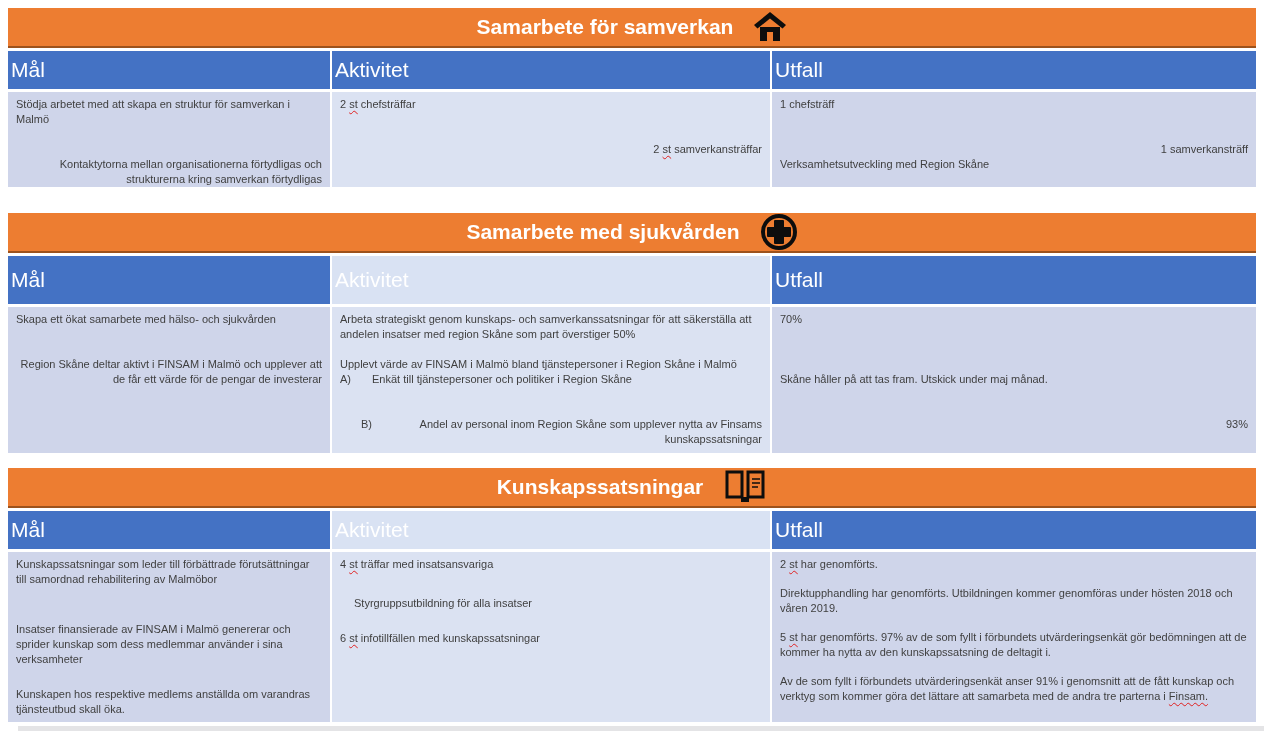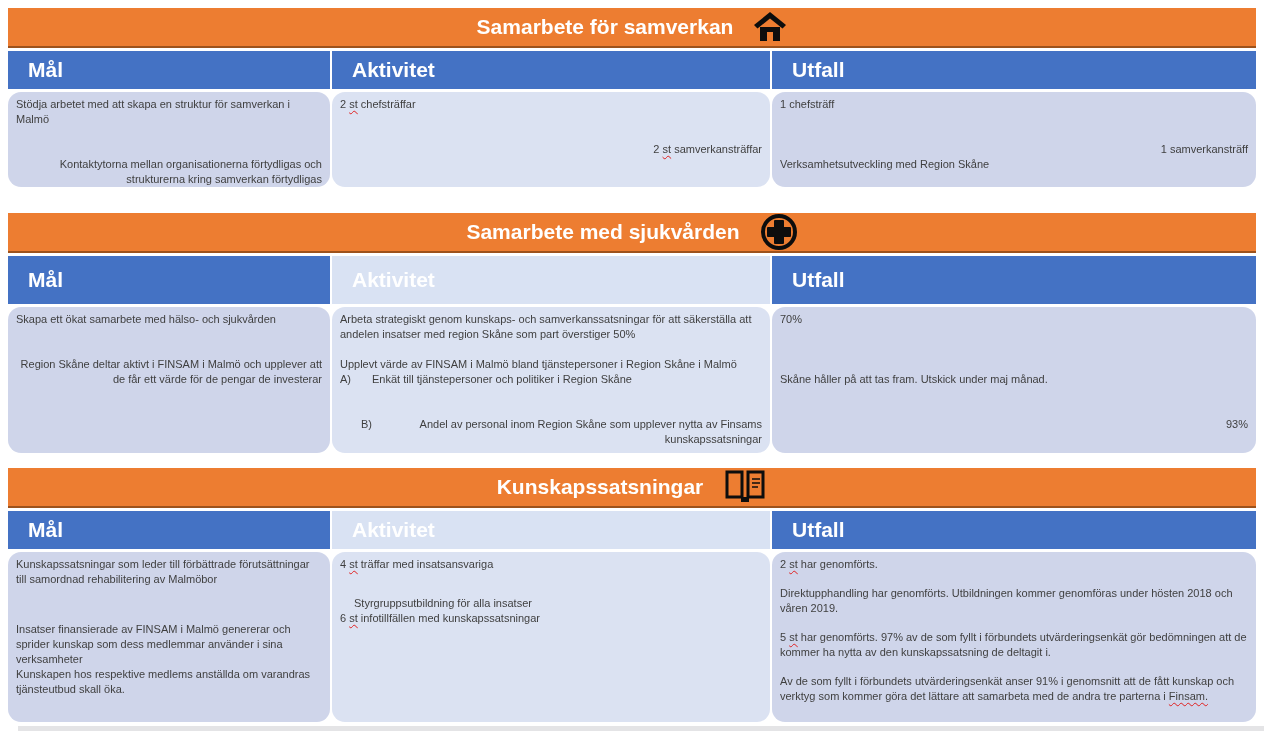--- a/index.html
+++ b/index.html
@@ -17,41 +17,41 @@
     border-bottom:2px solid rgba(60,30,5,0.45);
     display:flex; align-items:center; justify-content:center; gap:20px;
     margin-bottom:3px;
   }
   .title-text { color:#ffffff; font-weight:bold; font-size:21px; }
   .title-icon { display:flex; align-items:center; }
 
   .grid { display:grid; grid-template-columns:322px 438px 484px; column-gap:2px; }
   .header-row { margin-bottom:3px; }
   .hcell {
-    background:#4472C4; color:#ffffff; font-weight:bold; font-size:21px;
-    display:flex; align-items:center; padding-left:20px;
+    background:#4472C4; color:#ffffff; font-weight:normal; font-size:21px;
+    display:flex; align-items:center; padding-left:3px;
   }
   .hcell.light { background:#D9E2F3; }
   .s1 .hcell { height:38px; }
   .s2 .hcell { height:48px; }
   .s3 .hcell { height:38px; }
 
   .cell {
     font-size:11px; line-height:15px; color:#3f3f3f;
-    padding:5px 8px; overflow:hidden;border-radius:13px;
+    padding:5px 8px; overflow:hidden;
   }
   .cell.dark  { background:#CFD5EA; }
   .cell.light { background:#DBE2F2; }
   .s1 .cell { height:95px; }
   .s2 .cell { height:146px; }
   .s3 .cell { height:170px; }
 
   p { margin:0; }
   .m14 { margin-top:14px; } .m15 { margin-top:15px; }
-  .m20 { } .m24 { margin-top:24px;margin-left:14px; }
+  .m20 { margin-top:20px; } .m24 { margin-top:24px;margin-left:14px; }
   .m30 { margin-top:30px;text-align:right; } .m35 { margin-top:35px; }
   .m45 { margin-top:45px; }
 
   .sq {
     text-decoration-line: underline;
     text-decoration-style: wavy;
     text-decoration-color:#e02020;
     text-decoration-thickness:1px;
     text-underline-offset:2px;
   }

